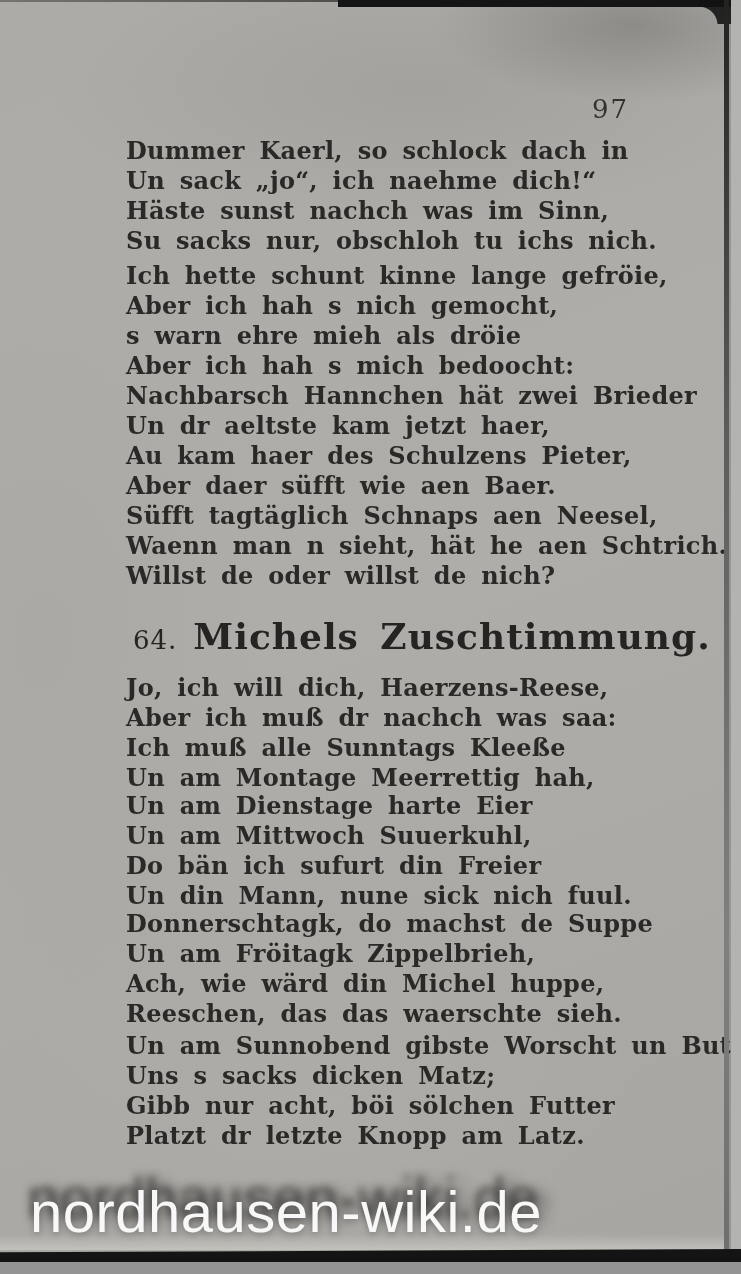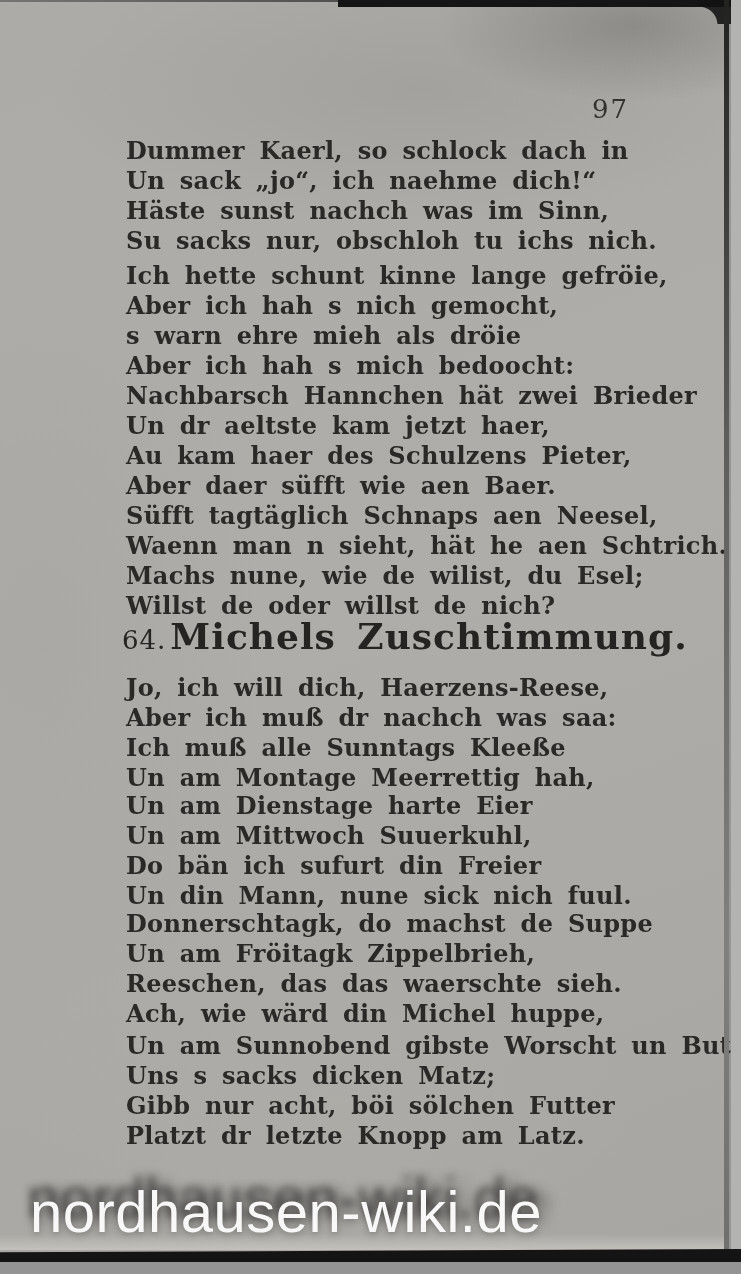--- a/index.html
+++ b/index.html
@@ -39,22 +39,22 @@
   }
   .stanza {
     position:absolute; left:126px; color:#2b2927;
     font-size:24px; font-weight:700; letter-spacing:0.3px; word-spacing:6px;
   }
   .stanza p { margin:0; height:30px; line-height:30px; white-space:nowrap; }
   .s1 { top:136px; } .s2 { top:261px; } .s3 { top:381px; } .s4 { top:501px; }
   .s5 { top:673px; } .s6 { top:791px; } .s7 { top:909px; } .s8 { top:1031px; }
 
   .heading {
-    position:absolute; left:122px; top:615px;
-    display:flex; align-items:baseline; gap:4px; color:#262422; white-space:nowrap;
+    position:absolute; left:133px; top:615px;
+    display:flex; align-items:baseline; gap:16px; color:#262422; white-space:nowrap;
   }
   .heading-number { font-size:26px; font-weight:400; letter-spacing:1px; }
   .heading-title { font-size:36px; font-weight:700; letter-spacing:1px; word-spacing:8px; }
 
   .watermark {
     position:absolute; left:30px; top:1178px;
     font-family:"Liberation Sans", sans-serif;
     font-size:58px; font-weight:400; letter-spacing:0.5px; color:#f8f8f8;
     white-space:nowrap;
     text-shadow:
@@ -89,21 +89,20 @@
     <div class="stanza s3">
       <p>Nachbarsch Hannchen hät zwei Brieder</p>
       <p>Un dr aeltste kam jetzt haer,</p>
       <p>Au kam haer des Schulzens Pieter,</p>
       <p>Aber daer süfft wie aen Baer.</p>
     </div>
 
     <div class="stanza s4">
       <p>Süfft tagtäglich Schnaps aen Neesel,</p>
       <p>Waenn man n sieht, hät he aen Schtrich.</p>
-      <p>Machs nune, wie de wilist, du Esel;</p>
       <p>Willst de oder willst de nich?</p>
     </div>
 
     <div class="heading">
       <span class="heading-number">64.</span>
       <span class="heading-title">Michels Zuschtimmung.</span>
     </div>
 
     <div class="stanza s5">
       <p>Jo, ich will dich, Haerzens-Reese,</p>
@@ -115,22 +114,22 @@
     <div class="stanza s6">
       <p>Un am Dienstage harte Eier</p>
       <p>Un am Mittwoch Suuerkuhl,</p>
       <p>Do bän ich sufurt din Freier</p>
       <p>Un din Mann, nune sick nich fuul.</p>
     </div>
 
     <div class="stanza s7">
       <p>Donnerschtagk, do machst de Suppe</p>
       <p>Un am Fröitagk Zippelbrieh,</p>
+      <p>Ach, wie wärd din Michel huppe,</p>
       <p>Reeschen, das das waerschte sieh.</p>
-      <p>Ach, wie wärd din Michel huppe,</p>
     </div>
 
     <div class="stanza s8">
       <p>Un am Sunnobend gibste Worscht un Butter</p>
       <p>Uns s sacks dicken Matz;</p>
       <p>Gibb nur acht, böi sölchen Futter</p>
       <p>Platzt dr letzte Knopp am Latz.</p>
     </div>
 
     <div class="bottom-edge"></div>

